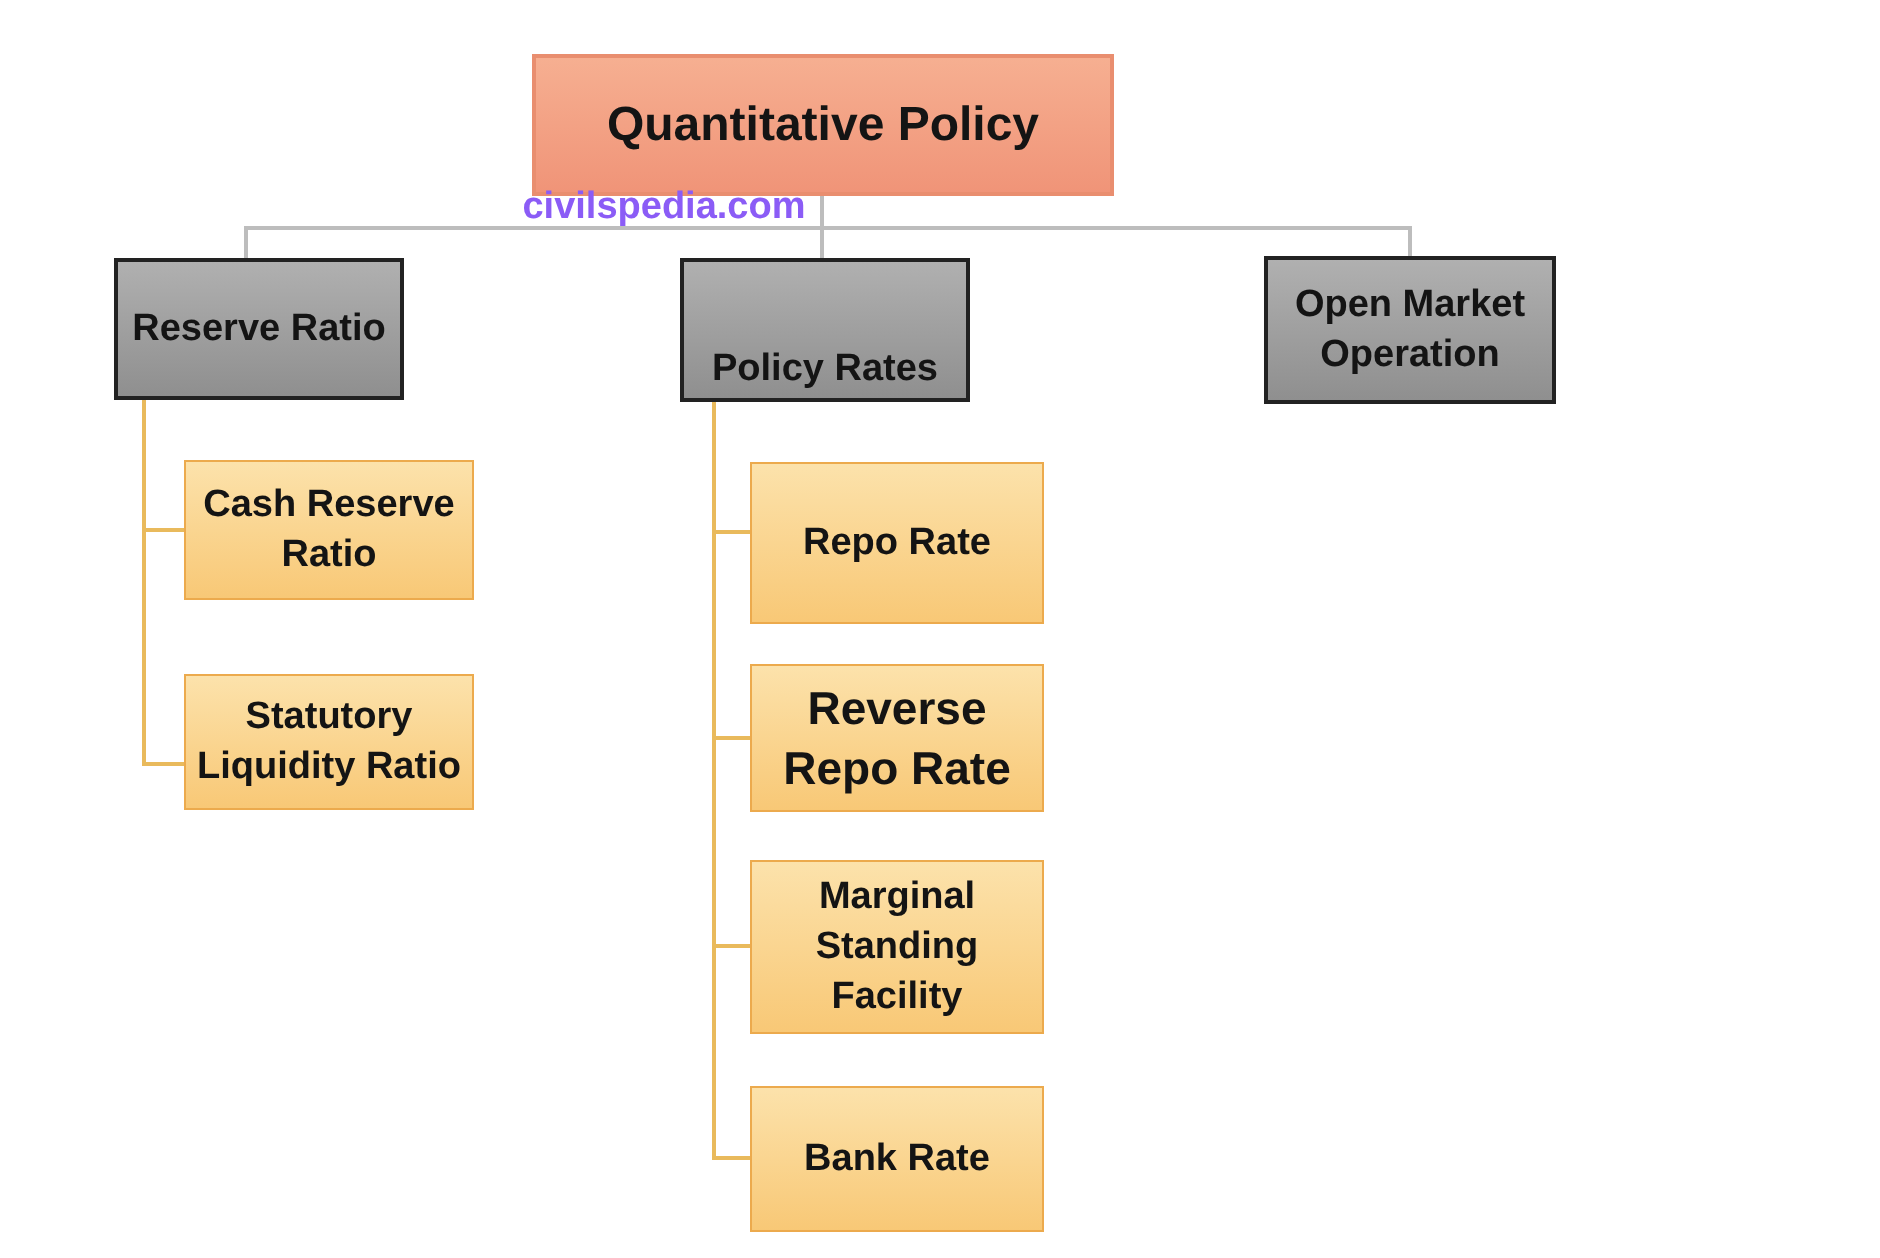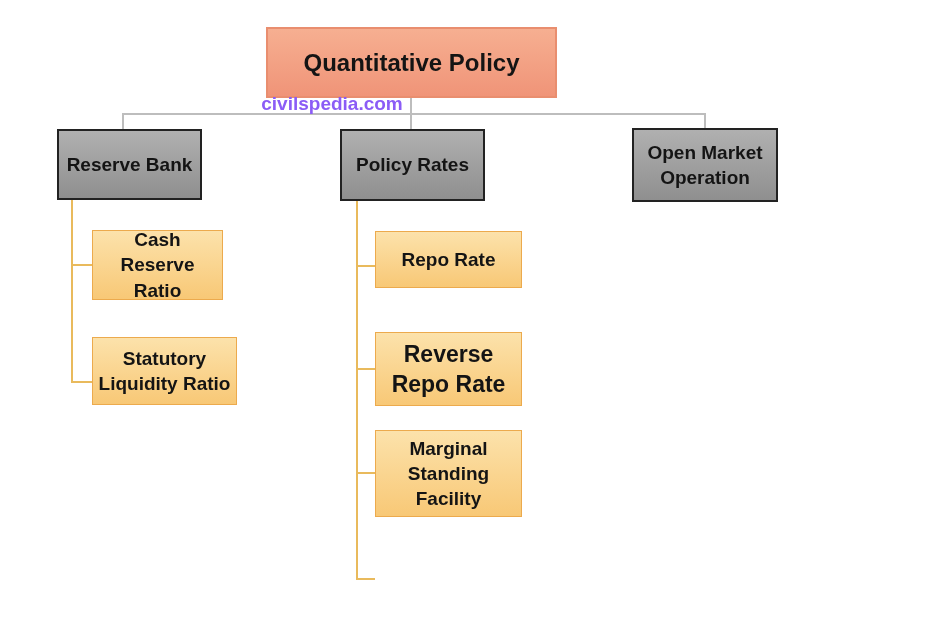--- a/index.html
+++ b/index.html
@@ -84,39 +84,42 @@
   <div class="conn gold" style="left:356px; top:472px; width:19px; height:2px;"></div>
   <div class="conn gold" style="left:356px; top:578px; width:19px; height:2px;"></div>
 
   <div class="node root-node" style="left:266px; top:27px; width:291px; height:71px;">
     <span>Quantitative Policy</span>
   </div>
 
   <div class="watermark">civilspedia.com</div>
 
   <div class="node branch-node" style="left:57px; top:129px; width:145px; height:71px;">
-    <span>Reserve Bank</span>
+    <span>Reserve Ratio</span>
   </div>
-  <div class="node branch-node" style="left:340px; top:129px; width:145px; height:72px;">
+  <div class="node branch-node" style="left:340px; top:129px; width:145px; height:72px;align-items:flex-end;">
     <span>Policy Rates</span>
   </div>
   <div class="node branch-node" style="left:632px; top:128px; width:146px; height:74px;">
     <span>Open Market Operation</span>
   </div>
 
-  <div class="node leaf-node" style="left:92px; top:230px; width:131px; height:70px;">
+  <div class="node leaf-node" style="left:92px; top:230px; width:145px; height:70px;">
     <span>Cash Reserve Ratio</span>
   </div>
   <div class="node leaf-node" style="left:92px; top:337px; width:145px; height:68px;">
     <span>Statutory Liquidity Ratio</span>
   </div>
 
-  <div class="node leaf-node" style="left:375px; top:231px; width:147px; height:57px;">
+  <div class="node leaf-node" style="left:375px; top:231px; width:147px; height:81px;">
     <span>Repo Rate</span>
   </div>
   <div class="node leaf-node emphasis" style="left:375px; top:332px; width:147px; height:74px;">
     <span>Reverse Repo Rate</span>
   </div>
   <div class="node leaf-node" style="left:375px; top:430px; width:147px; height:87px;justify-content:center;">
     <span>Marginal Standing Facility</span>
   </div>
+  <div class="node leaf-node" style="left:375px; top:543px; width:147px; height:73px;">
+    <span>Bank Rate</span>
+  </div>
 
 </div>
 
 </body></html>

